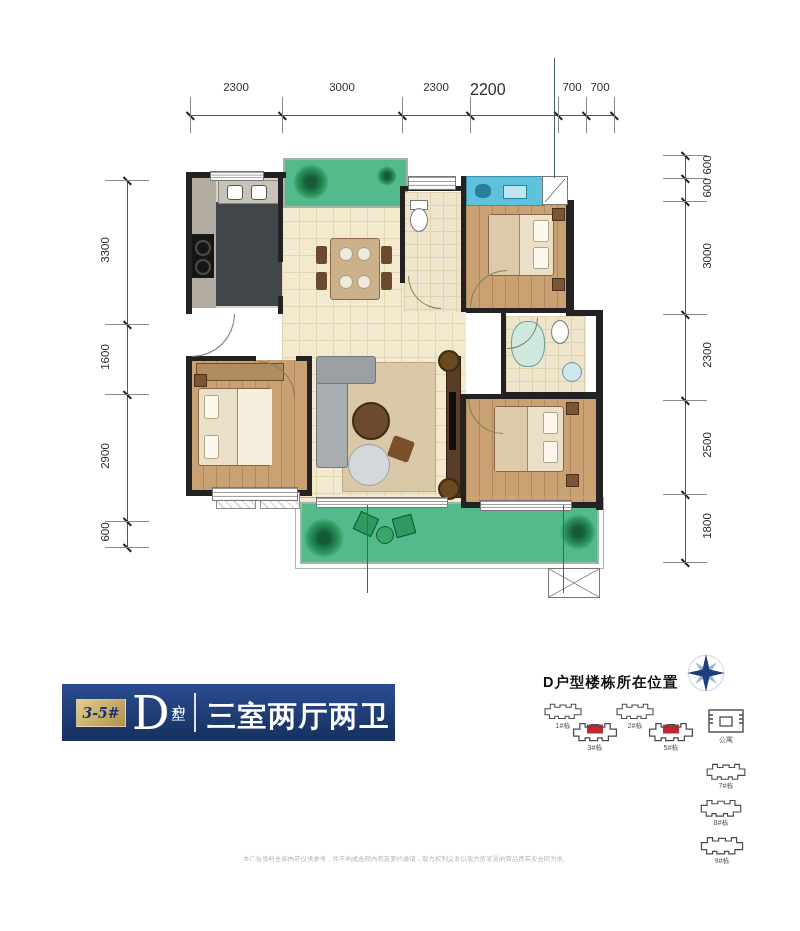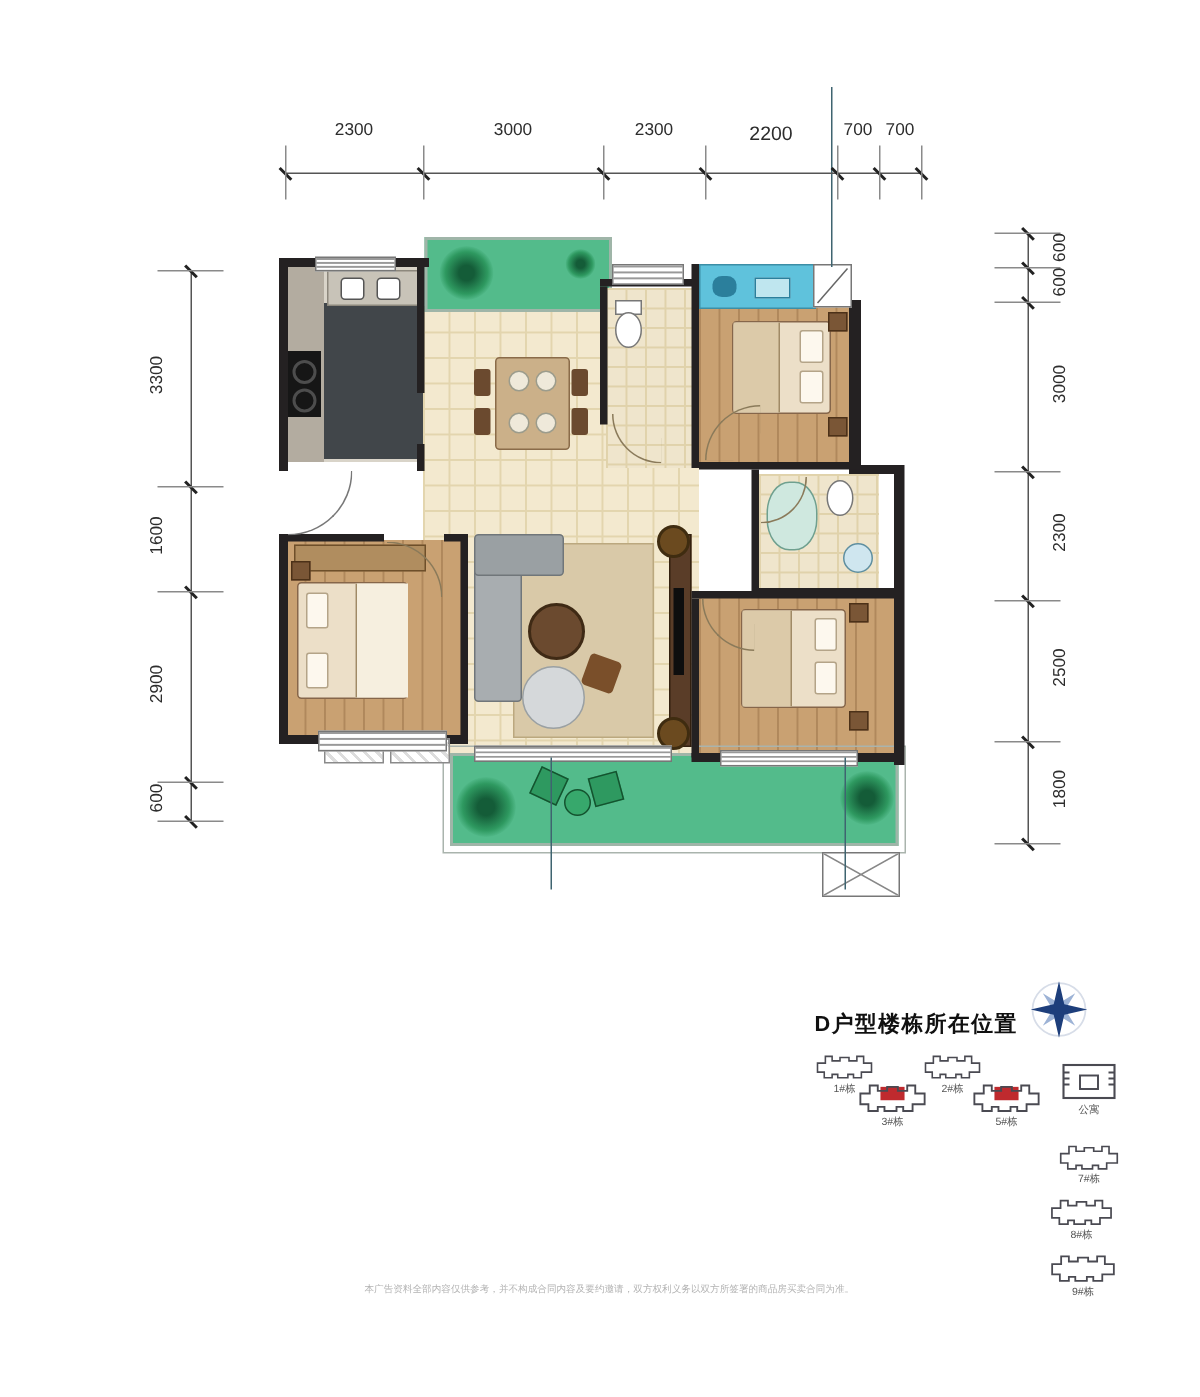--- a/index.html
+++ b/index.html
@@ -50,21 +50,21 @@
       <div style="position: absolute; left: 190px; top: 97px; width: 1px; height: 36px; background: rgb(138, 138, 138);"></div>
       <div style="position: absolute; left: 190px; top: 81px; width: 92px; text-align: center; font-size: 11.5px; color: rgb(45, 45, 45);">2300</div>
       <div style="position: absolute; left: 277px; top: 114.5px; width: 11px; height: 1.5px; background: rgb(34, 34, 34); transform: rotate(45deg);"></div>
       <div style="position: absolute; left: 282px; top: 97px; width: 1px; height: 36px; background: rgb(138, 138, 138);"></div>
       <div style="position: absolute; left: 282px; top: 81px; width: 120px; text-align: center; font-size: 11.5px; color: rgb(45, 45, 45);">3000</div>
       <div style="position: absolute; left: 397px; top: 114.5px; width: 11px; height: 1.5px; background: rgb(34, 34, 34); transform: rotate(45deg);"></div>
       <div style="position: absolute; left: 402px; top: 97px; width: 1px; height: 36px; background: rgb(138, 138, 138);"></div>
       <div style="position: absolute; left: 402px; top: 81px; width: 68px; text-align: center; font-size: 11.5px; color: rgb(45, 45, 45);">2300</div>
       <div style="position: absolute; left: 465px; top: 114.5px; width: 11px; height: 1.5px; background: rgb(34, 34, 34); transform: rotate(45deg);"></div>
       <div style="position: absolute; left: 470px; top: 97px; width: 1px; height: 36px; background: rgb(138, 138, 138);"></div>
-      <div style="position: absolute; left: 470px; top: 81px; width: 88px; text-align: center; font-size: 13px; color: rgb(45, 45, 45);">2200</div>
+      <div style="position: absolute; left: 470px; top: 81px; width: 88px; font-size: 16px; color: rgb(45, 45, 45);">2200</div>
       <div style="position: absolute; left: 553px; top: 114.5px; width: 11px; height: 1.5px; background: rgb(34, 34, 34); transform: rotate(45deg);"></div>
       <div style="position: absolute; left: 558px; top: 97px; width: 1px; height: 36px; background: rgb(138, 138, 138);"></div>
       <div style="position: absolute; left: 558px; top: 81px; width: 28px; text-align: center; font-size: 11.5px; color: rgb(45, 45, 45);">700</div>
       <div style="position: absolute; left: 581px; top: 114.5px; width: 11px; height: 1.5px; background: rgb(34, 34, 34); transform: rotate(45deg);"></div>
       <div style="position: absolute; left: 586px; top: 97px; width: 1px; height: 36px; background: rgb(138, 138, 138);"></div>
       <div style="position: absolute; left: 586px; top: 81px; width: 28px; text-align: center; font-size: 11.5px; color: rgb(45, 45, 45);">700</div>
       <div style="position: absolute; left: 609px; top: 114.5px; width: 11px; height: 1.5px; background: rgb(34, 34, 34); transform: rotate(45deg);"></div>
       <div style="position: absolute; left: 614px; top: 97px; width: 1px; height: 36px; background: rgb(138, 138, 138);"></div>
     </div>
   <div id="dims-left" style="position: absolute; left: 0px; top: 0px; z-index: 9;">
@@ -246,20 +246,27 @@
     <div class="arc" style="left:258px;top:361px;width:36px;height:36px;border-right:1.3px solid #8a7a5a;border-top:1.3px solid #8a7a5a;border-radius:0 100% 0 0;"></div>
     <div class="arc" style="left:468px;top:399px;width:34px;height:34px;border-left:1.3px solid #8a7a5a;border-bottom:1.3px solid #8a7a5a;border-radius:0 0 0 100%;"></div>
     <div class="arc" style="left:408px;top:276px;width:32px;height:32px;border-left:1.3px solid #8a7a5a;border-bottom:1.3px solid #8a7a5a;border-radius:0 0 0 100%;"></div>
     <div class="arc" style="left:507px;top:318px;width:30px;height:30px;border-right:1.3px solid #8a7a5a;border-bottom:1.3px solid #8a7a5a;border-radius:0 0 100% 0;"></div>
 
     <div class="vline" style="left:554px;top:58px;height:120px;"></div>
     <div class="vline" style="left:367px;top:505px;height:88px;"></div>
     <div class="vline" style="left:563px;top:505px;height:88px;"></div>
   </div>
 
+  <div class="info-box">
+    <div class="badge">3-5#</div>
+    <div class="unit-letter">D</div>
+    <div class="unit-suffix">户型</div>
+    <div class="vdivider"></div>
+    <div class="layout-title">三室两厅两卫</div>
+  </div>
 
   <div class="loc-heading">D户型楼栋所在位置</div>
   <div class="abs" style="left:686px;top:653px;width:40px;height:40px;z-index:10;">
     <svg width="40" height="40" viewBox="0 0 34 34">
       <circle cx="17" cy="17" r="15" fill="none" stroke="#d7dde8" stroke-width="1"></circle>
       <polygon points="17,4 19.5,14.5 30,17 19.5,19.5 17,30 14.5,19.5 4,17 14.5,14.5" fill="#9db3d6" transform="rotate(45 17 17)"></polygon>
       <polygon points="17,1 20,14 33,17 20,20 17,33 14,20 1,17 14,14" fill="#1d3e7b"></polygon>
     </svg>
   </div>
   <div id="buildings">

